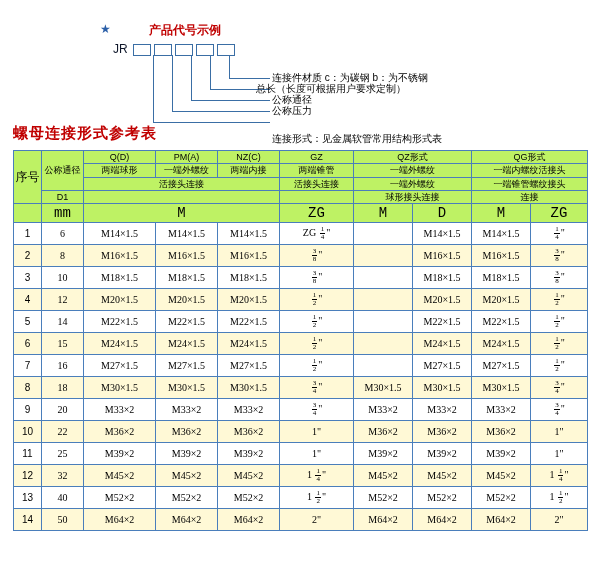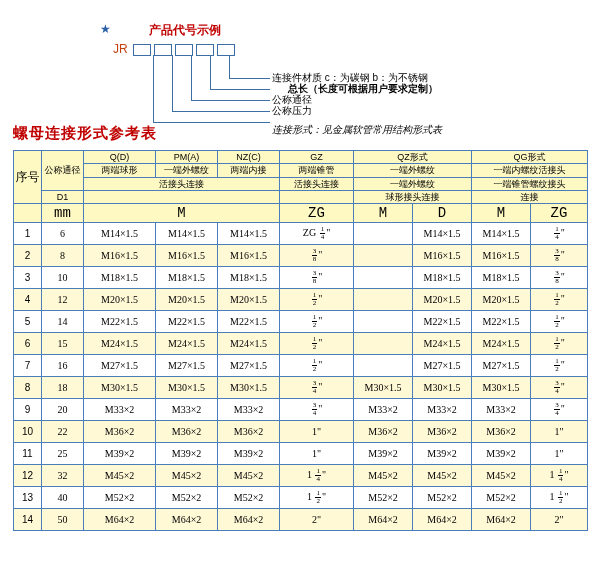--- a/index.html
+++ b/index.html
@@ -36,21 +36,21 @@
     left: 100px;
     top: 22px;
     font-size: 12px;
     color: #2b5fa8;
   }
   .jr-label {
     position: absolute;
     left: 113px;
     top: 42px;
     font-size: 12px;
-    color: #c2410c;
+    color: #0f172a;
   }
   .boxrow {
     position: absolute;
     left: 133px;
     top: 44px;
     display: flex;
     gap: 3px;
   }
   .boxrow .b {
     width: 16px;
@@ -92,21 +92,21 @@
     font-size: 9px;
   }
   table.main td, table.main th {
     border: 1px solid #4a7ebb;
     text-align: center;
     vertical-align: middle;
     padding: 1px 0;
     font-weight: normal;
   }
   thead td {
-    background: #fef9c3;
+    background: #bef264;
     font-size: 9px;
     line-height: 1.15;
   }
   .hdr-vert {
     font-size: 12px;
     line-height: 1.05;
     letter-spacing: 0;
     width: 26px;
   }
   .hdr-mono {
@@ -152,24 +152,24 @@
     <div class="b"></div>
   </div>
 
   <div class="leader" style="left:229px; top:55px; width:40px; height:23px;"></div>
   <div class="leader" style="left:210px; top:55px; width:59px; height:34px;"></div>
   <div class="leader" style="left:191px; top:55px; width:78px; height:45px;"></div>
   <div class="leader" style="left:172px; top:55px; width:97px; height:56px;"></div>
   <div class="leader" style="left:153px; top:55px; width:116px; height:67px;"></div>
 
   <span class="legend-item" style="left:272px; top:71px;">连接件材质  c：为碳钢  b：为不锈钢</span>
-  <span class="legend-item" style="left:288px; top:82px;font-weight:bold;">总长（长度可根据用户要求定制）</span>
+  <span class="legend-item" style="left:256px; top:82px;">总长（长度可根据用户要求定制）</span>
   <span class="legend-item" style="left:272px; top:93px;">公称通径</span>
   <span class="legend-item" style="left:272px; top:104px;font-family:Liberation Mono, monospace;">公称压力</span>
-  <span class="legend-item" style="left:272px; top:123px;font-style:italic;">连接形式：见金属软管常用结构形式表</span>
+  <span class="legend-item" style="left:272px; top:132px;">连接形式：见金属软管常用结构形式表</span>
 </div>
 
 <div class="section-title">螺母连接形式参考表</div>
 
 <table class="main">
   <colgroup>
     <col style="width:28px">
     <col style="width:42px">
     <col style="width:72px">
     <col style="width:62px">

